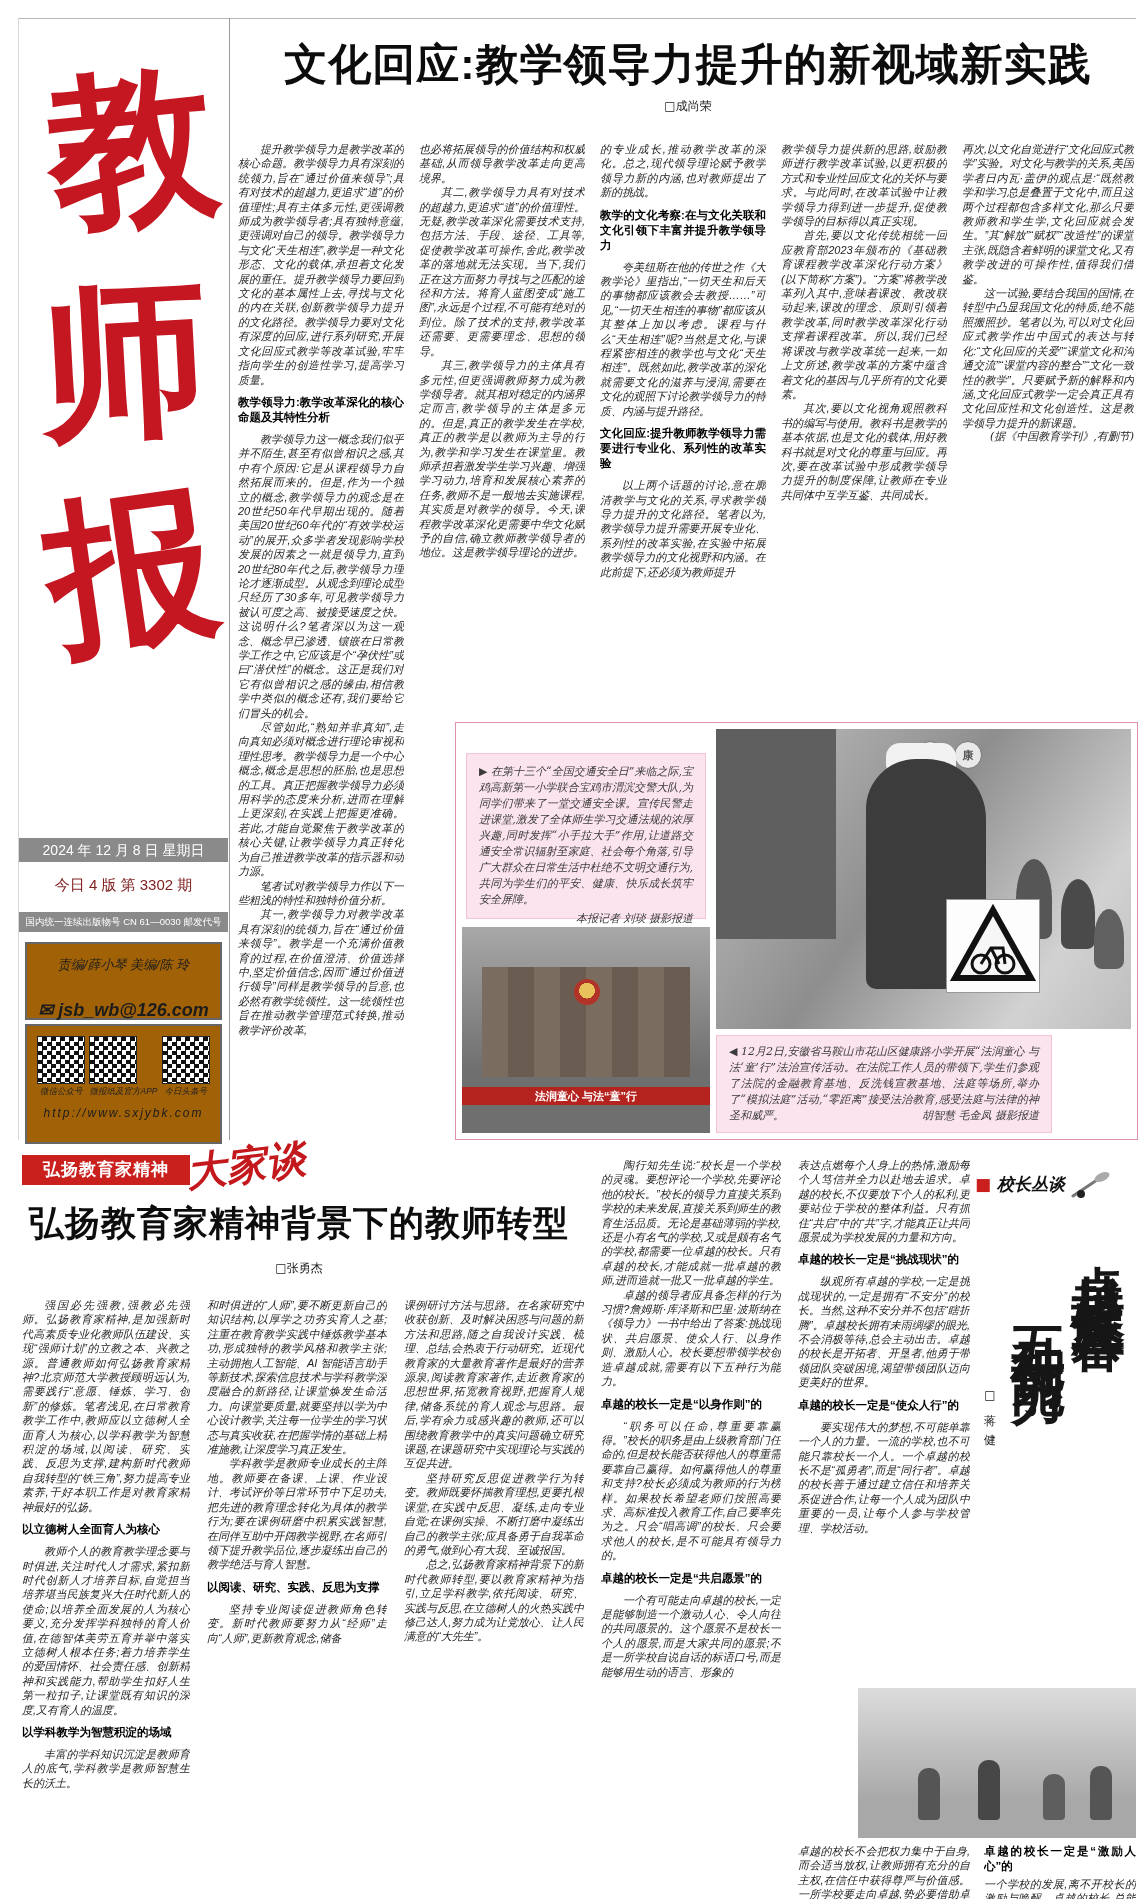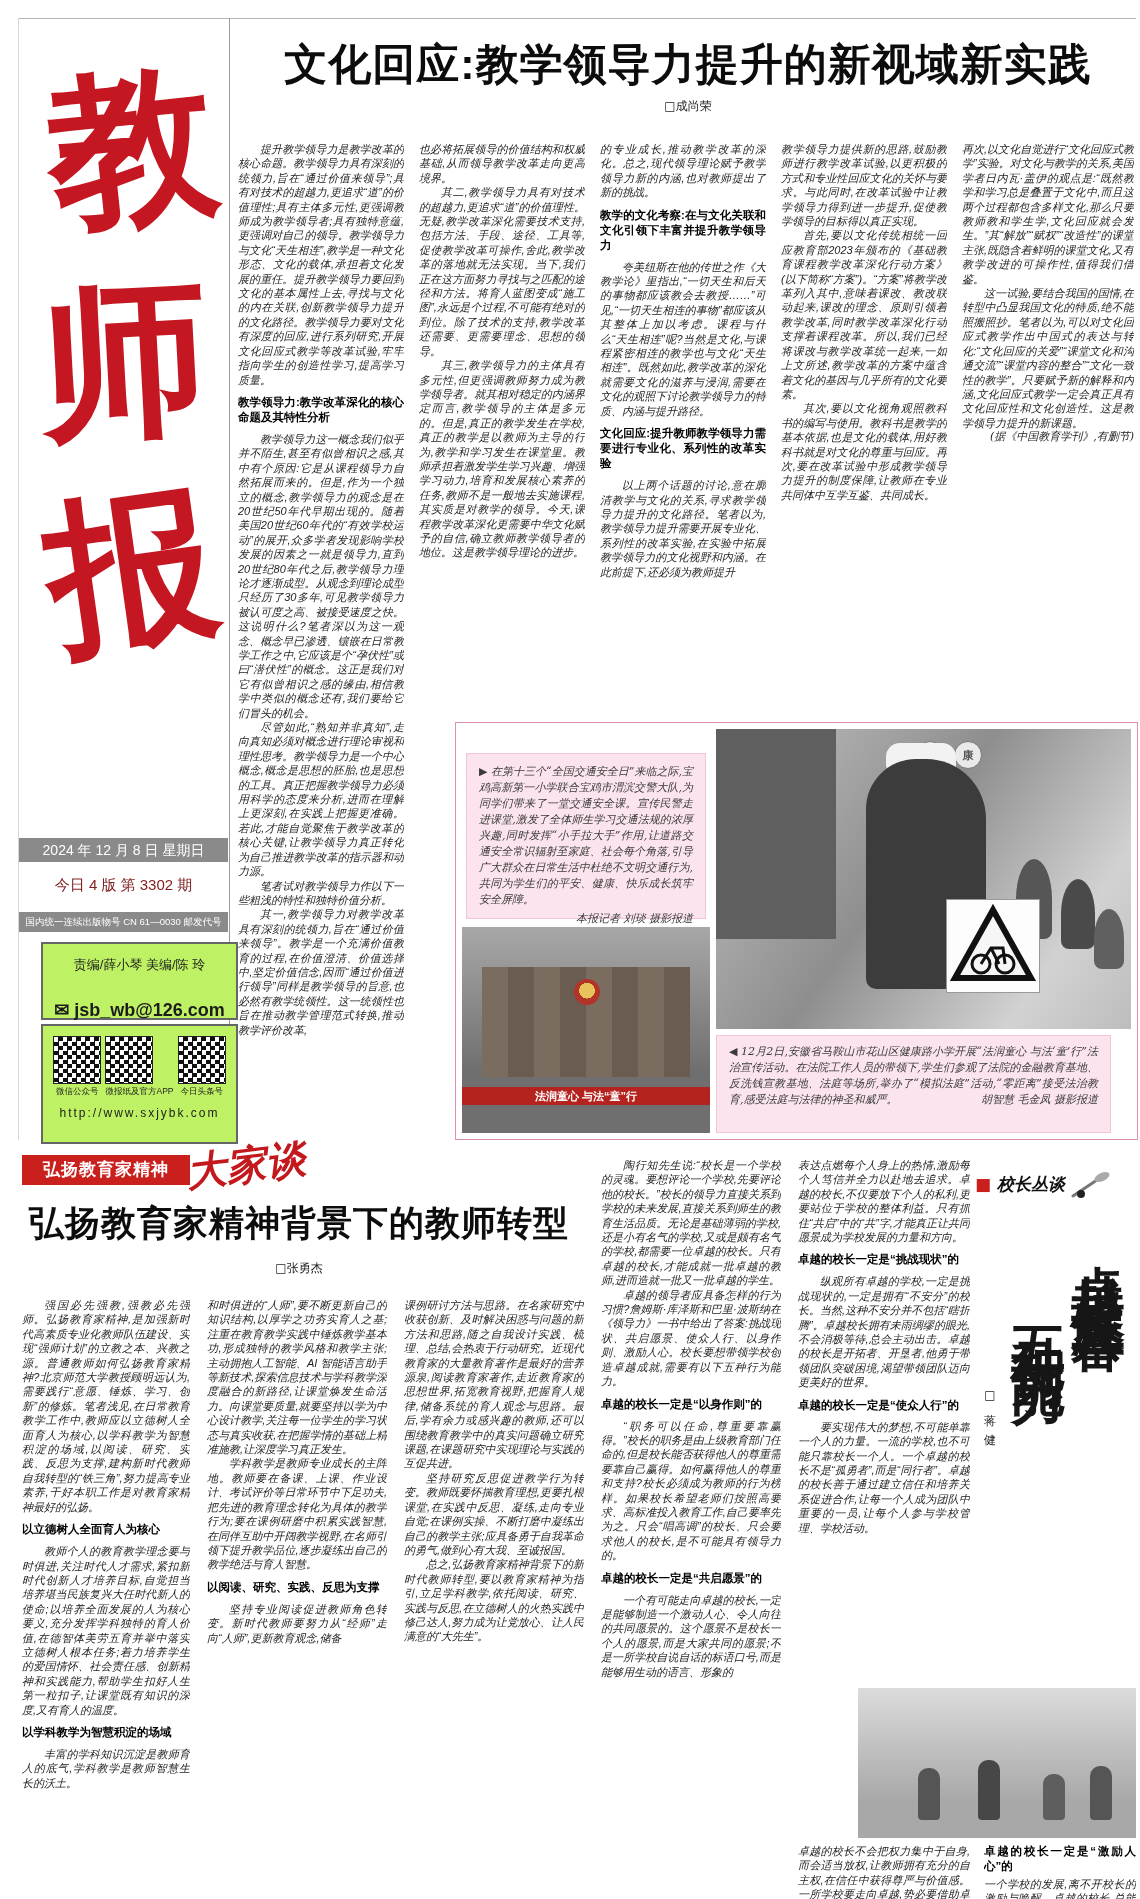--- a/index.html
+++ b/index.html
@@ -6,21 +6,21 @@
   body{width:1140px;height:1899px;position:relative;overflow:hidden;
        font-family:"Liberation Sans",sans-serif;color:#1c1c1c;}
   .abs{position:absolute;}
   .rule-top{left:18px;top:18px;width:1118px;height:0;border-top:1px solid #b5b5b5;}
   
   .sidebar{left:18px;top:18px;width:210px;height:1122px;border-right:1px solid #9a9a9a;border-left:1px solid #d8d8d8;}
   .mast-char{position:absolute;left:28px;width:170px;text-align:center;color:#c41722;
              font-family:"DejaVu Serif",serif;font-weight:bold;font-size:168px;line-height:1;}
   .graybar{position:absolute;left:0;width:209px;background:#8a8a8a;color:#fff;text-align:center;}
   .issue{position:absolute;left:0;width:209px;text-align:center;font-size:15px;color:#7f1d1d;}
-  .infobox{position:absolute;left:22px;width:193px;border:2px solid #666;background:#bef264;}
+  .infobox{position:absolute;left:6px;width:193px;border:2px solid #666;background:#a16207;font-style:italic;}
   .qr{width:46px;height:46px;border:1px solid #222;
       background:repeating-conic-gradient(#111 0% 25%, #fff 0% 50%);background-size:9px 9px;}
   .qr-lab{font-size:8.5px;color:#222;margin-top:2px;text-align:center;}
   
   .col{position:absolute;text-align:justify;font-size:11px;line-height:14.4px;color:#1d1d1d;overflow:hidden;}
   .col p{margin:0;text-indent:2em;font-style:italic;}
   .col p.cont{text-indent:0;}
   .col .sub{font-weight:bold;font-size:11.5px;line-height:15px;margin:8px 0 7px;text-indent:0;color:#000;}
   .kai{font-family:"DejaVu Serif",serif;}
   
@@ -172,21 +172,21 @@
       </svg>
     </div>
   </div>
 
   <div class="ph ph-court">
     <div class="panel"></div>
     <div class="emblem"></div>
     <div class="courtbanner">法润童心 与法“童”行</div>
   </div>
 
-  <div class="capbox" style="left:260px;top:312px;width:395px;height:98px;padding:8px 12px;">
+  <div class="capbox" style="left:260px;top:312px;width:336px;height:98px;padding:8px 12px;">
     <span>◀ 12月2日,安徽省马鞍山市花山区健康路小学开展“法润童心 与法‘童’行”法治宣传活动。在法院工作人员的带领下,学生们参观了法院的金融教育基地、反洗钱宣教基地、法庭等场所,举办了“模拟法庭”活动,“零距离”接受法治教育,感受法庭与法律的神圣和威严。</span>
     <span style="float:right;">胡智慧  毛金凤  摄影报道</span>
   </div>
 </div>
 
 <div class="abs secbanner">弘扬教育家精神</div>
 <div class="abs secscript">大家谈</div>
 
 <h2 class="abs t-headline" style="margin:0;">弘扬教育家精神背景下的教师转型</h2>
 <div class="abs t-byline kai">□张勇杰</div>

